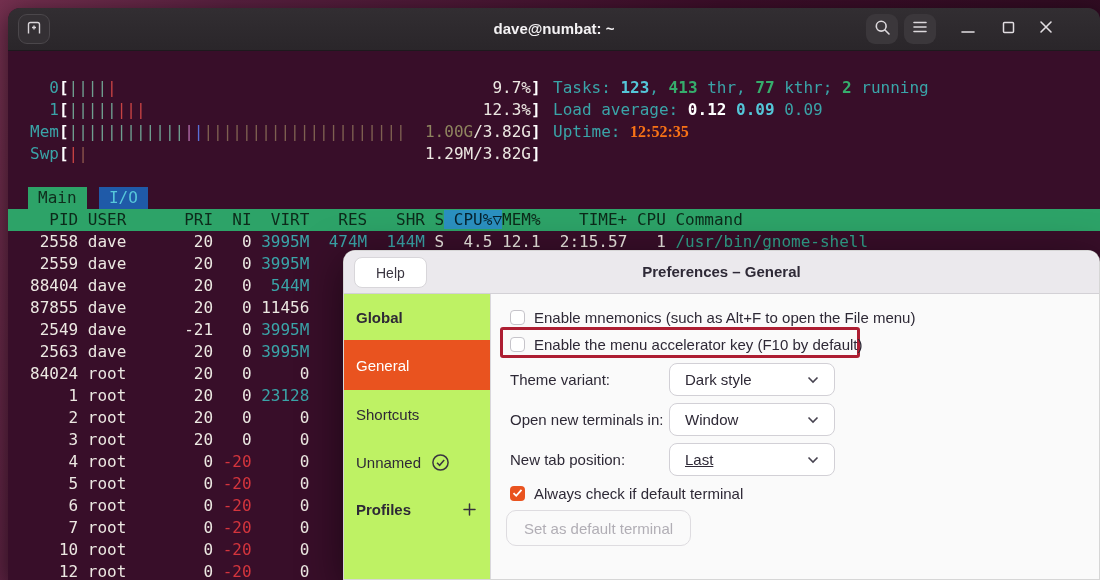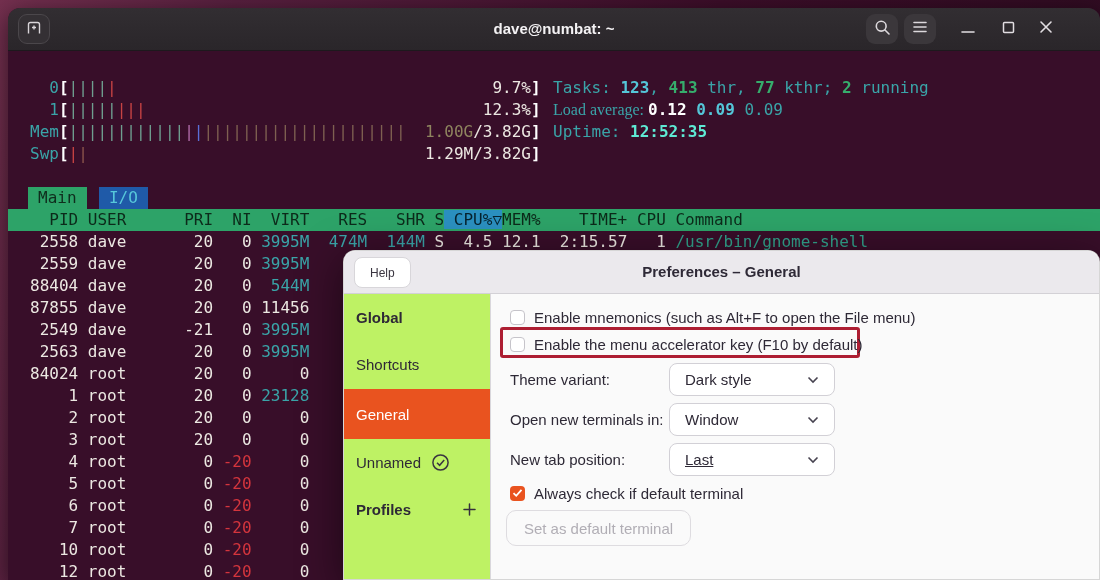--- a/index.html
+++ b/index.html
@@ -35,22 +35,22 @@
   .htop-colhead{position:absolute;top:158px;left:0;right:0;height:22px;background:#2da368;}
   .htop-colhead pre{left:22px;top:0;color:#0c2a1a;}
   .sort-col{background:#2b90c0;color:#06222e;margin-top:12px;}
   
   .dialog{position:absolute;left:343px;top:250px;width:757px;height:330px;
     border-radius:12px 12px 0 0;background:#fafafa;
     box-shadow:0 10px 42px rgba(0,0,0,.5);border:1px solid rgba(0,0,0,.14);box-sizing:border-box;}
   .dlg-header{position:absolute;top:0;left:0;right:0;height:42px;background:#ebe9ed;
     border-bottom:1px solid #d3d1d6;border-radius:12px 12px 0 0;}
   .dlg-title{line-height:42px;text-align:center;font-weight:700;font-size:15px;color:#2e2936;}
-  .help-btn{position:absolute;left:10px;top:6px;height:29px;padding:0 15px;background:#fff;
-    border:1px solid #d8d6da;border-radius:8px;font-size:12px;color:#3a3540;
+  .help-btn{position:absolute;left:10px;top:6px;height:29px;padding:0 21px;background:#fff;
+    border:1px solid #d8d6da;border-radius:8px;font-size:14px;color:#3a3540;
     display:flex;align-items:center;}
   .sidebar{position:absolute;left:0;top:43px;bottom:0;width:147px;background:#bef264;
     border-right:1px solid #d9d7dc;box-sizing:border-box;}
   .side-item{display:flex;align-items:center;padding-left:12px;font-size:15px;color:#2e2936;}
   .side-head{font-weight:700;}
   .it-global{height:46px;} .it-general{height:50px;} .it-shortcuts{height:49px;}
   .it-profiles{height:49px;} .it-unnamed{height:46px;gap:10px;}
   .side-selected{background:#e9531f;color:#fff;}
   .plus-wrap{margin-left:auto;margin-right:14px;display:flex;align-items:center;}
   .content{position:absolute;left:148px;top:43px;right:0;bottom:0;}
@@ -129,22 +129,22 @@
 
   <div class="terminal">
     <div id="meters">
         <pre class="term-line" style="top: 26px; left: 22px;"><span style="color: rgb(58, 164, 168);">  0</span><span style="color: rgb(255, 255, 255); font-weight: bold;">[</span><span style="color: rgb(111, 159, 144);">||||</span><span style="color: rgb(199, 67, 67);">|</span><span>                                       </span><span>9.7%</span><span style="color: rgb(255, 255, 255); font-weight: bold;">]</span></pre>
         <pre class="term-line" style="top: 48px; left: 22px;"><span style="color: rgb(58, 164, 168);">  1</span><span style="color: rgb(255, 255, 255); font-weight: bold;">[</span><span style="color: rgb(111, 159, 144);">|||||</span><span style="color: rgb(199, 67, 67);">|||</span><span>                                   </span><span>12.3%</span><span style="color: rgb(255, 255, 255); font-weight: bold;">]</span></pre>
         <pre class="term-line" style="top: 70px; left: 22px;"><span style="color: rgb(58, 164, 168);">Mem</span><span style="color: rgb(255, 255, 255); font-weight: bold;">[</span><span style="color: rgb(111, 159, 144);">||||||||||||</span><span style="color: rgb(176, 107, 168);">|</span><span style="color: rgb(90, 111, 214);">|</span><span style="color: rgb(126, 96, 81);">|||||||||||||||||||||</span><span>  </span><span style="color: rgb(143, 133, 95);">1.00G</span><span>/3.82G</span><span style="color: rgb(255, 255, 255); font-weight: bold;">]</span></pre>
         <pre class="term-line" style="top: 92px; left: 22px;"><span style="color: rgb(58, 164, 168);">Swp</span><span style="color: rgb(255, 255, 255); font-weight: bold;">[</span><span style="color: rgb(199, 67, 67);">|</span><span style="color: rgb(141, 86, 76);">|</span><span>                                   </span><span>1.29M/3.82G</span><span style="color: rgb(255, 255, 255); font-weight: bold;">]</span></pre>
       </div>
     <div id="infocol">
         <pre class="term-line" style="top: 26px; left: 545px;"><span style="color: rgb(58, 164, 168);">Tasks: </span><span style="color: rgb(84, 198, 216); font-weight: bold;">123</span><span style="color: rgb(58, 164, 168);">, </span><span style="color: rgb(54, 173, 108); font-weight: bold;">413</span><span style="color: rgb(58, 164, 168);"> thr, </span><span style="color: rgb(54, 173, 108); font-weight: bold;">77</span><span style="color: rgb(58, 164, 168);"> kthr; </span><span style="color: rgb(54, 173, 108); font-weight: bold;">2</span><span style="color: rgb(58, 164, 168);"> running</span></pre>
-        <pre class="term-line" style="top: 48px; left: 545px;"><span style="color: rgb(58, 164, 168); font-family: Liberation Serif, serif;">Load average: </span><span style="color: rgb(255, 255, 255); font-weight: bold;">0.12</span><span> </span><span style="color: rgb(84, 198, 216); font-weight: bold;">0.09</span><span> </span><span style="color: rgb(58, 164, 168);">0.09</span></pre>
-        <pre class="term-line" style="top: 70px; left: 545px;"><span style="color: rgb(58, 164, 168);">Uptime: </span><span style="color: #5eead4; font-weight: bold;">12:52:35</span></pre>
+        <pre class="term-line" style="top: 48px; left: 545px;"><span style="color: rgb(58, 164, 168);">Load average: </span><span style="color: rgb(255, 255, 255); font-weight: bold;">0.12</span><span> </span><span style="color: rgb(84, 198, 216); font-weight: bold;">0.09</span><span> </span><span style="color: rgb(58, 164, 168);">0.09</span></pre>
+        <pre class="term-line" style="top: 70px; left: 545px;"><span style="color: rgb(58, 164, 168);">Uptime: </span><span style="color: #f97316; font-weight: bold; font-family: Liberation Serif, serif;">12:52:35</span></pre>
       </div>
 
     <div class="htop-tabs">
       <span class="tab tab-main">Main</span>
       <span class="tab tab-io">I/O</span>
     </div>
 
     <div class="htop-colhead">
       <pre class="term-line" id="htop-header-pre"><span style="color: rgb(12, 42, 26);">  PID USER      PRI  NI  VIRT   RES   SHR S</span><span class="sort-col"> CPU%▽</span><span style="color: rgb(12, 42, 26);">MEM%    TIME+ CPU Command</span></pre>
     </div>
@@ -176,25 +176,25 @@
     <div class="dlg-title">Preferences – General</div>
     <div class="help-btn">
       <span>Help</span>
     </div>
   </div>
 
   <div class="sidebar">
     <div class="side-item side-head it-global">
       <span>Global</span>
     </div>
+    <div class="side-item side-selected it-general">
+      <span>General</span>
+    </div>
     <div class="side-item it-shortcuts">
       <span>Shortcuts</span>
-    </div>
-    <div class="side-item side-selected it-general">
-      <span>General</span>
     </div>
     <div class="side-item it-unnamed">
       <span>Unnamed</span>
       <span style="display:flex;">
         <svg width="19" height="19" viewBox="0 0 19 19">
             <circle cx="9.5" cy="9.5" r="7.6" fill="none" stroke="#3a3540" stroke-width="1.5"></circle>
             <path d="M6 9.8 L8.6 12.3 L13.2 7" fill="none" stroke="#3a3540" stroke-width="1.5"></path>
           </svg>
       </span>
     </div>

